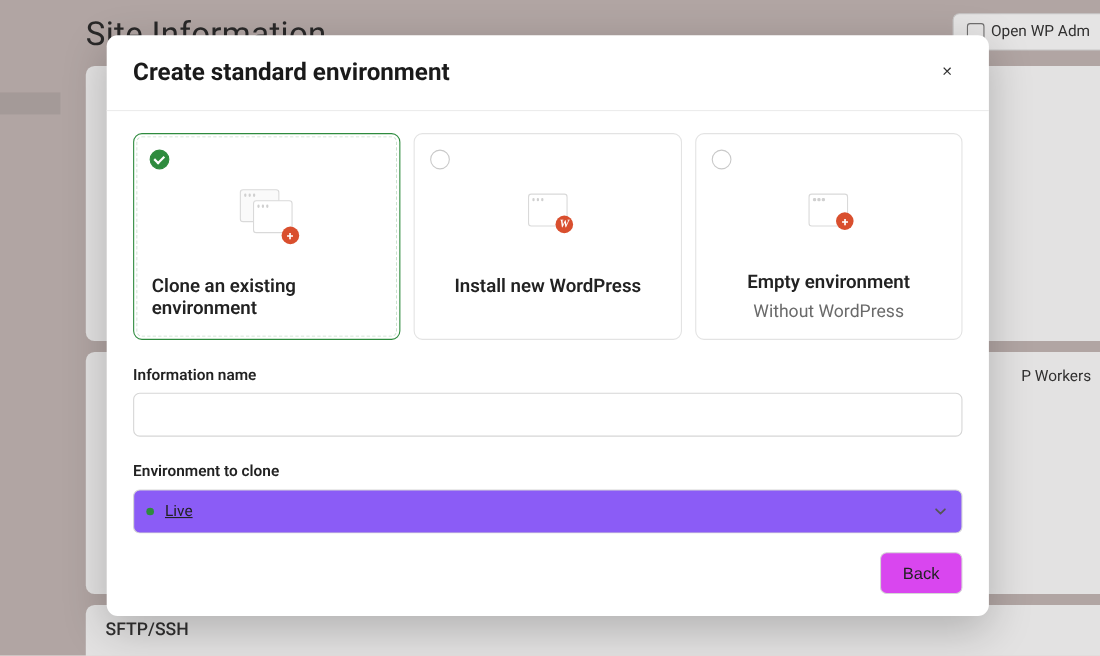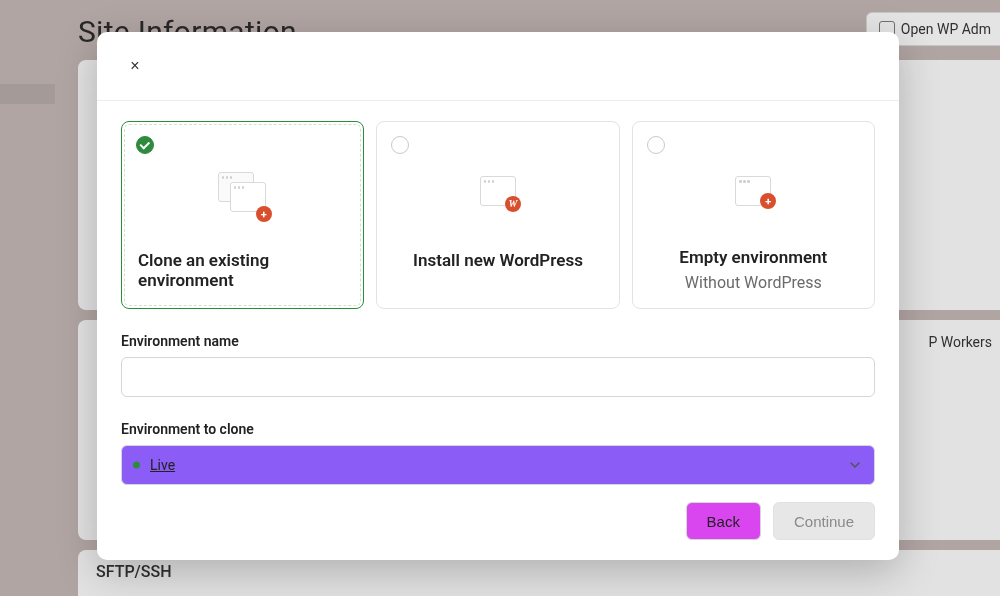--- a/index.html
+++ b/index.html
@@ -120,20 +120,21 @@
   <div class="bg-card2"></div>
   <div class="bg-card3"></div>
   <div class="bg-workers">P Workers</div>
   <div class="bg-sftp">SFTP/SSH</div>
 </div>
 
 <div class="overlay"></div>
 
 <div class="modal">
   <div class="modal-header">
+    <div class="modal-title">Create standard environment</div>
     <button class="close-btn">
       <span>×</span>
     </button>
   </div>
 
   <div class="modal-body">
 
     <div class="options-row">
 
       <div class="option-card selected">
@@ -161,21 +162,21 @@
           <div class="browser-frame front" style="top:4px; left:7px;"></div>
           <div class="badge" style="right:2px; bottom:6px;">+</div>
         </div>
         <div class="option-title">Empty environment</div>
         <div class="option-subtitle">Without WordPress</div>
       </div>
 
     </div>
 
     <div class="field-group">
-      <div class="field-label">Environment name</div>
+      <div class="field-label">Information name</div>
       <input type="text" class="text-input" placeholder="" style="">
     </div>
 
     <div class="field-group">
       <div class="field-label">Environment to clone</div>
       <div class="select-wrap">
         <span class="status-dot"></span>
         <div class="select">
           <span>Live</span>
         </div>
@@ -186,17 +187,14 @@
         </span>
       </div>
     </div>
 
   </div>
 
   <div class="modal-footer">
     <button class="btn btn-secondary">
       <span>Back</span>
     </button>
-    <button class="btn btn-primary">
-      <span>Continue</span>
-    </button>
   </div>
 </div>
 
 </body></html>

